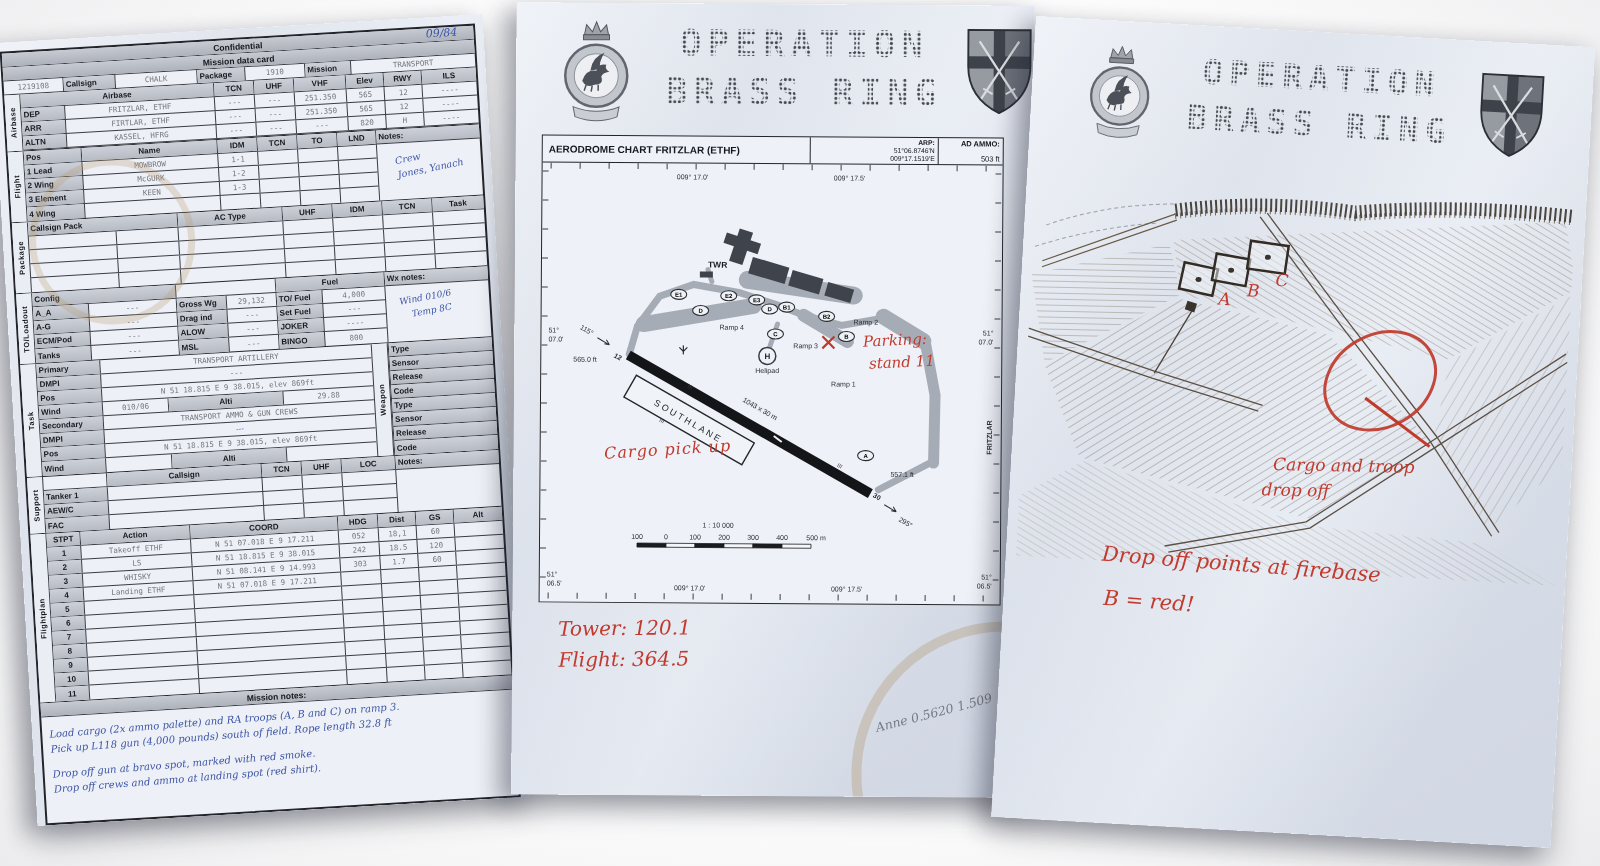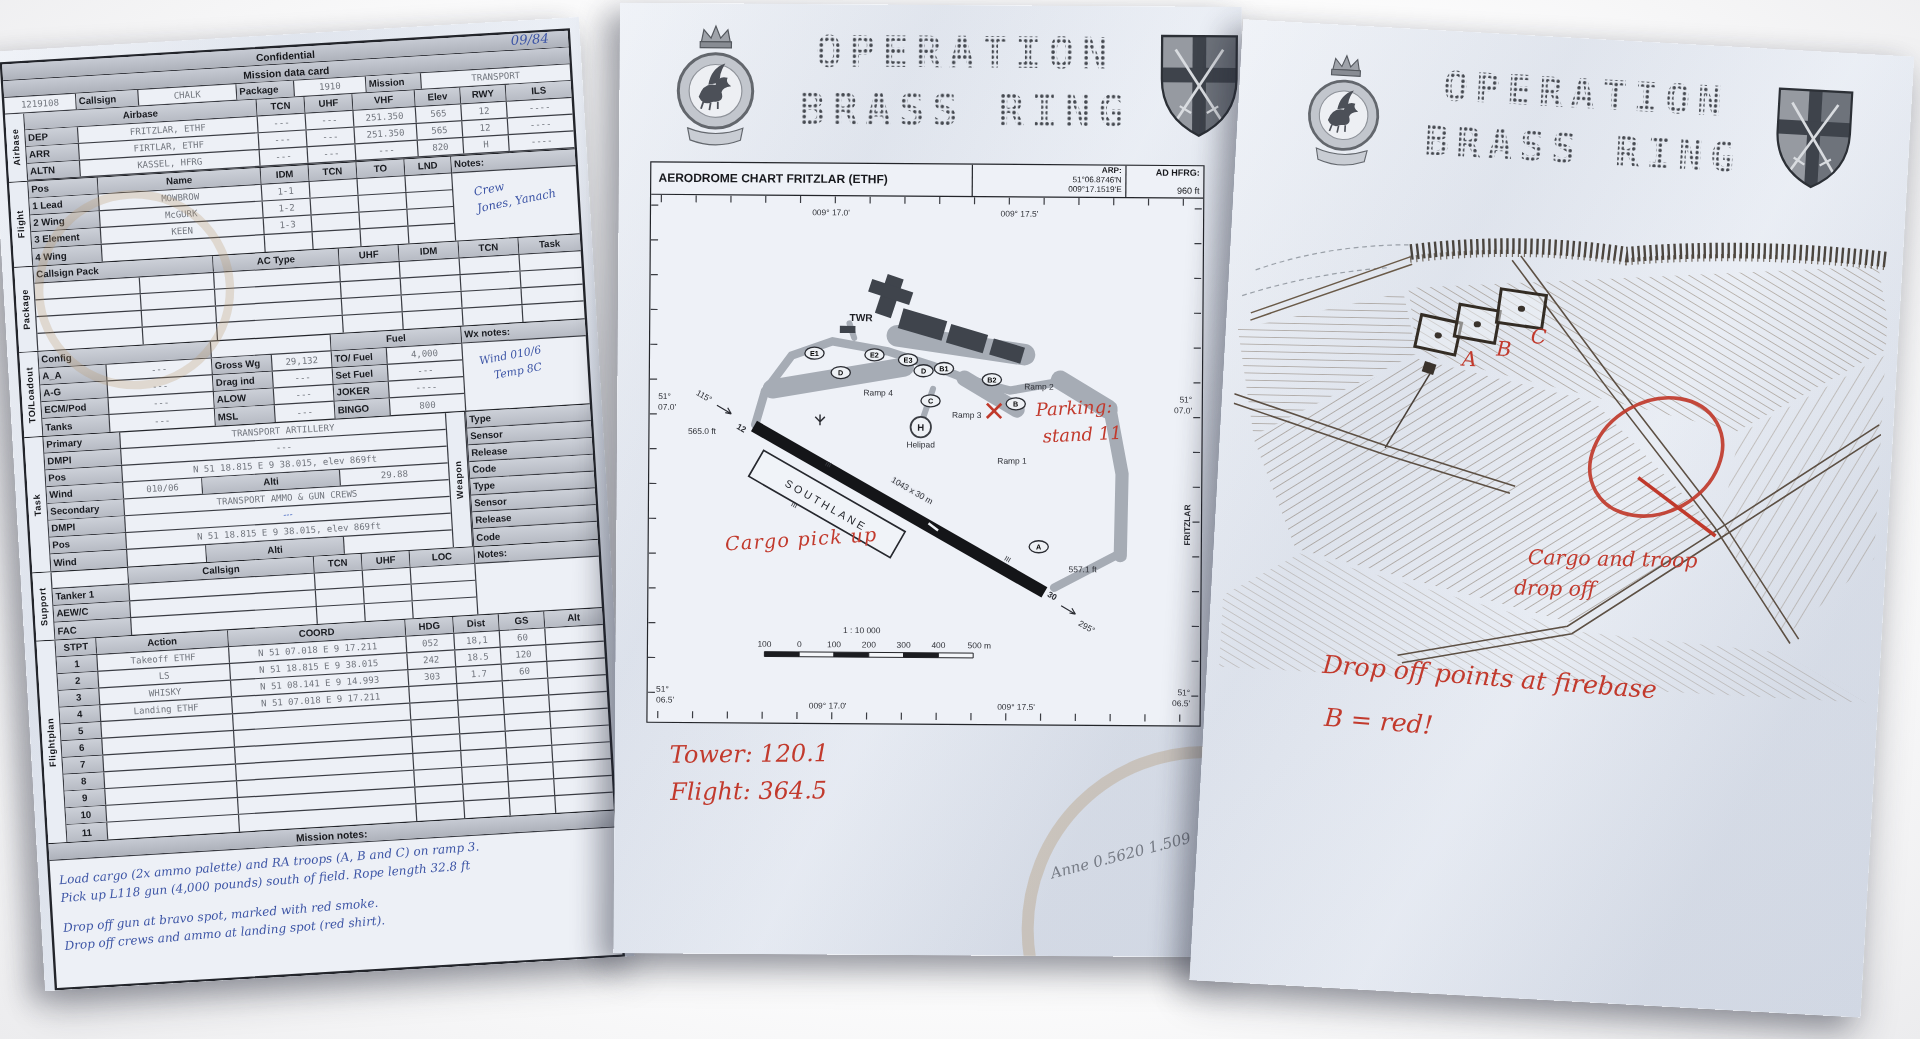--- a/index.html
+++ b/index.html
@@ -577,22 +577,22 @@
 
     <div class="chartbox">
       <div class="cbar">
         <div class="cbt">AERODROME CHART FRITZLAR (ETHF)</div>
         <div class="cba">
           <div style="font-weight:bold">ARP:</div>
           <div>51°06.8746'N</div>
           <div>009°17.1519'E</div>
         </div>
         <div class="cbe">
-          <div style="font-weight:bold">AD HFRG:</div>
-          <div>960 ft</div>
+          <div style="font-weight:bold">AD AMMO:</div>
+          <div>503 ft</div>
         </div>
       </div>
       <svg width="459" height="438" viewBox="0 0 459 438">
 
         <g stroke="#3a3c42">
           <line x1="8" y1="3" x2="456" y2="3" stroke-width="6" stroke-dasharray="1 28"></line>
           <line x1="8" y1="433" x2="456" y2="433" stroke-width="6" stroke-dasharray="1 28"></line>
           <line x1="3" y1="8" x2="3" y2="430" stroke-width="6" stroke-dasharray="1 28"></line>
           <line x1="456" y1="8" x2="456" y2="430" stroke-width="6" stroke-dasharray="1 28"></line>
         </g>

